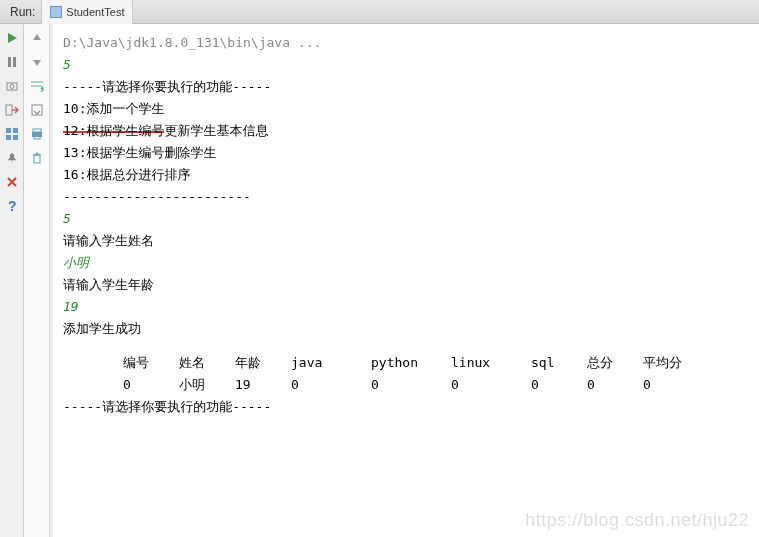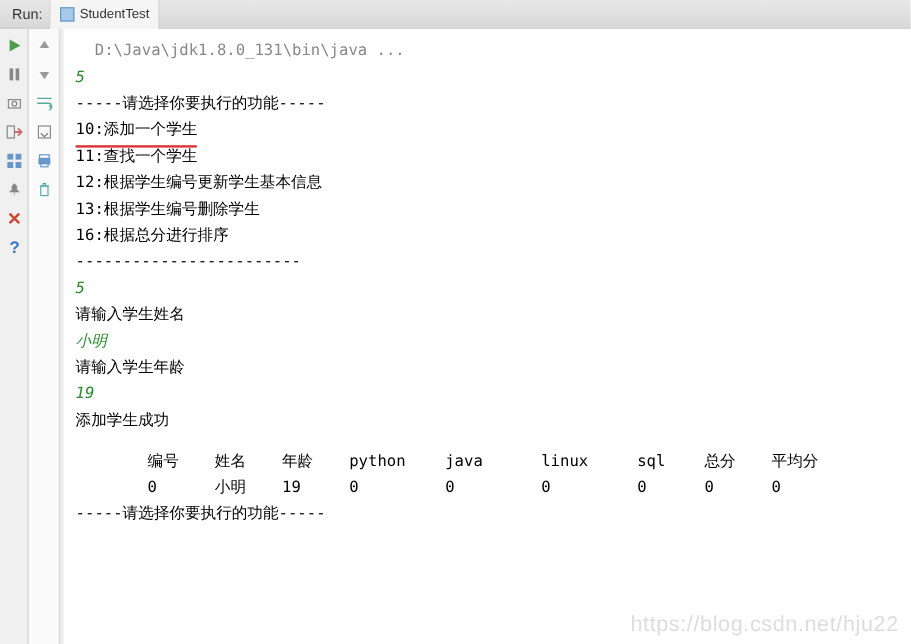--- a/index.html
+++ b/index.html
@@ -91,25 +91,25 @@
       flex: 1;
       background: #fff;
       padding: 8px 10px;
       font-family: "Consolas", "Monaco", monospace;
       font-size: 13px;
       line-height: 22px;
       overflow: auto;
       position: relative;
     }
     .console .ln { white-space: pre; }
-    .cmd { color: #888; margin-left: 16px; }
+    .cmd { color: #888; }
     .input-val { color: #2a8c2a; font-style: italic; }
     .underline-red {
       border-bottom: 2px solid #d33;
-      padding-bottom: 5px;
+      padding-bottom: 15px;
     }
     .tbl-row { display: flex; }
     .tbl-cell { width: 56px; text-align: left; padding-left: 10px; }
     .tbl-cell.wide { width: 80px; }
     .watermark {
       position: absolute;
       right: 10px;
       bottom: 6px;
       color: #ddd;
       font-size: 18px;
@@ -221,38 +221,37 @@
     </div>
   </div>
 
   <div class="vline"></div>
 
   <div class="console">
     <div class="ln cmd">D:\Java\jdk1.8.0_131\bin\java ...</div>
     <div class="ln input-val">5</div>
     <div class="ln">-----请选择你要执行的功能-----</div>
     <div class="ln"><span class="underline-red">10:添加一个学生</span></div>
-    <div class="ln">11:查找一个学生</div>
     <div class="ln">12:根据学生编号更新学生基本信息</div>
     <div class="ln">13:根据学生编号删除学生</div>
     <div class="ln">16:根据总分进行排序</div>
     <div class="ln">------------------------</div>
     <div class="ln input-val">5</div>
     <div class="ln">请输入学生姓名</div>
     <div class="ln input-val">小明</div>
     <div class="ln">请输入学生年龄</div>
     <div class="ln input-val">19</div>
     <div class="ln">添加学生成功</div>
 
     <div class="ln tbl-row" style="padding-left:50px;margin-top:12px;">
       <span class="tbl-cell">编号</span>
       <span class="tbl-cell">姓名</span>
       <span class="tbl-cell">年龄</span>
+      <span class="tbl-cell wide">java</span>
       <span class="tbl-cell wide">python</span>
-      <span class="tbl-cell wide">java</span>
       <span class="tbl-cell wide">linux</span>
       <span class="tbl-cell">sql</span>
       <span class="tbl-cell">总分</span>
       <span class="tbl-cell wide">平均分</span>
     </div>
     <div class="ln tbl-row" style="padding-left:50px;">
       <span class="tbl-cell">0</span>
       <span class="tbl-cell">小明</span>
       <span class="tbl-cell">19</span>
       <span class="tbl-cell wide">0</span>

